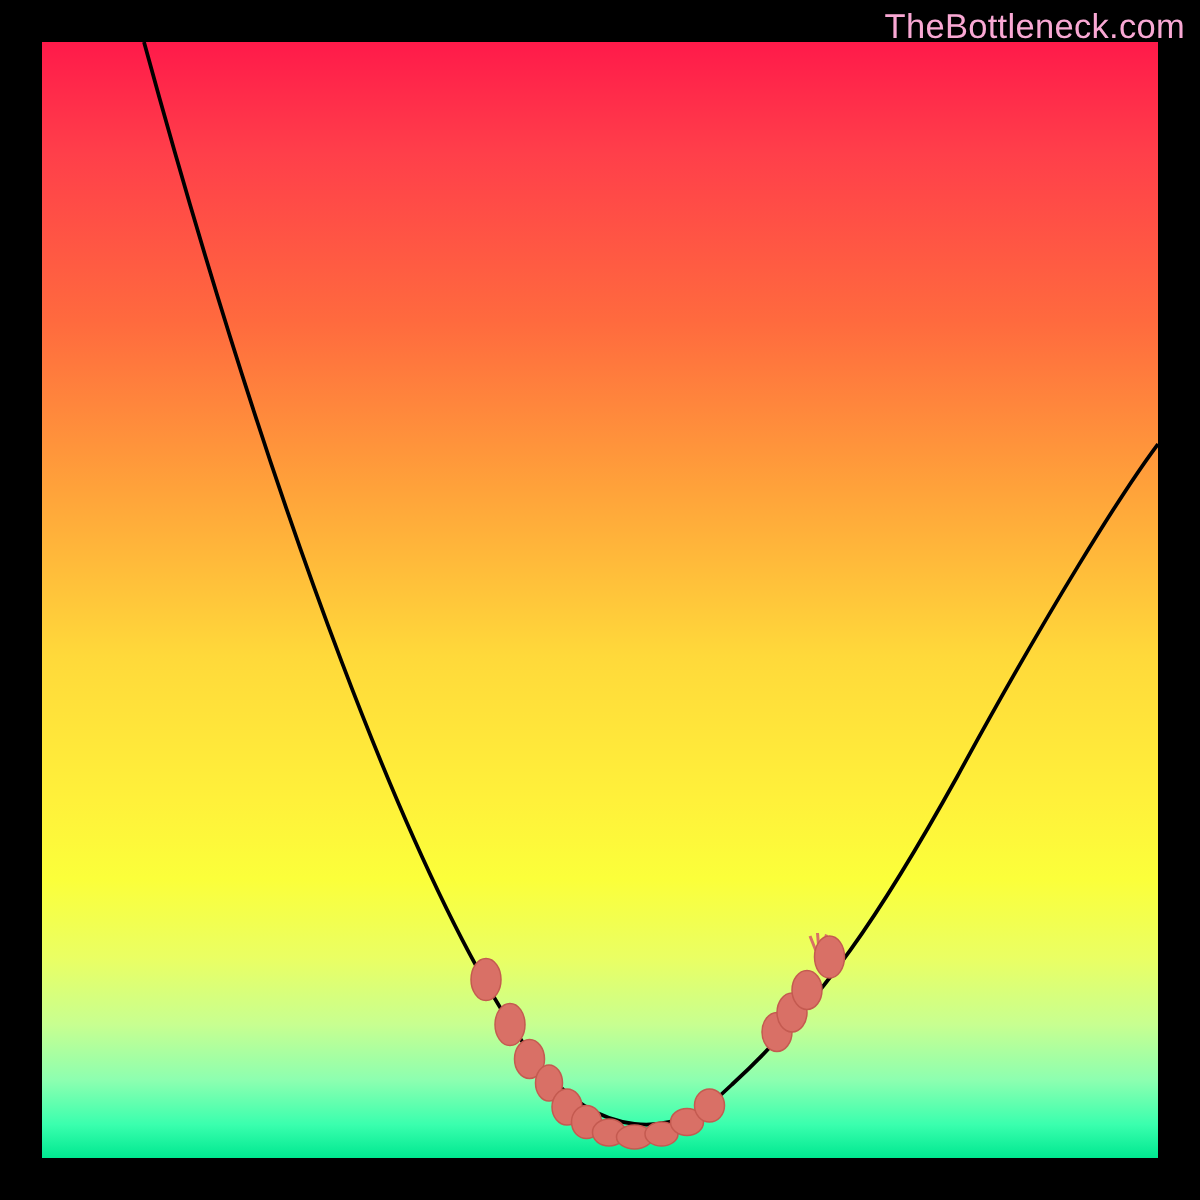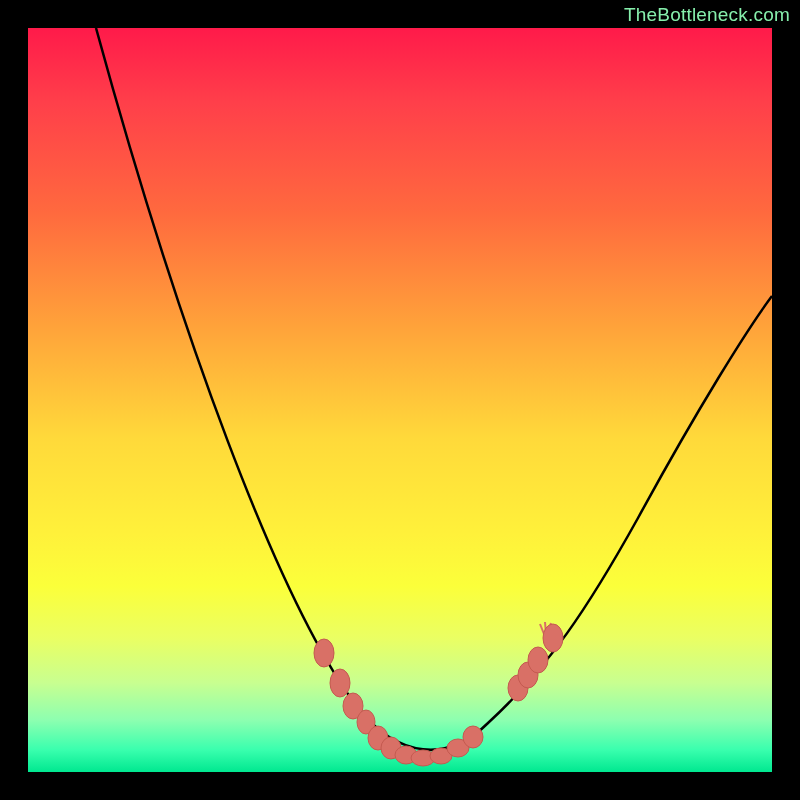--- a/index.html
+++ b/index.html
@@ -29,22 +29,22 @@
       #c8ff90 88%,
       #8dffb0 93%,
       #3affae 97%,
       #00e890 100%
     );
   }
   .watermark {
     position: absolute;
     top: 4px;
     right: 10px;
-    color: #86efac;
-    font-size: 19px;
+    color: #f9a8d4;
+    font-size: 23px;
     font-weight: 500;
     letter-spacing: 0.2px;
     user-select: none;
   }
   svg.curve {
     position: absolute;
     left: 0;
     top: 0;
     width: 744px;
     height: 744px;

